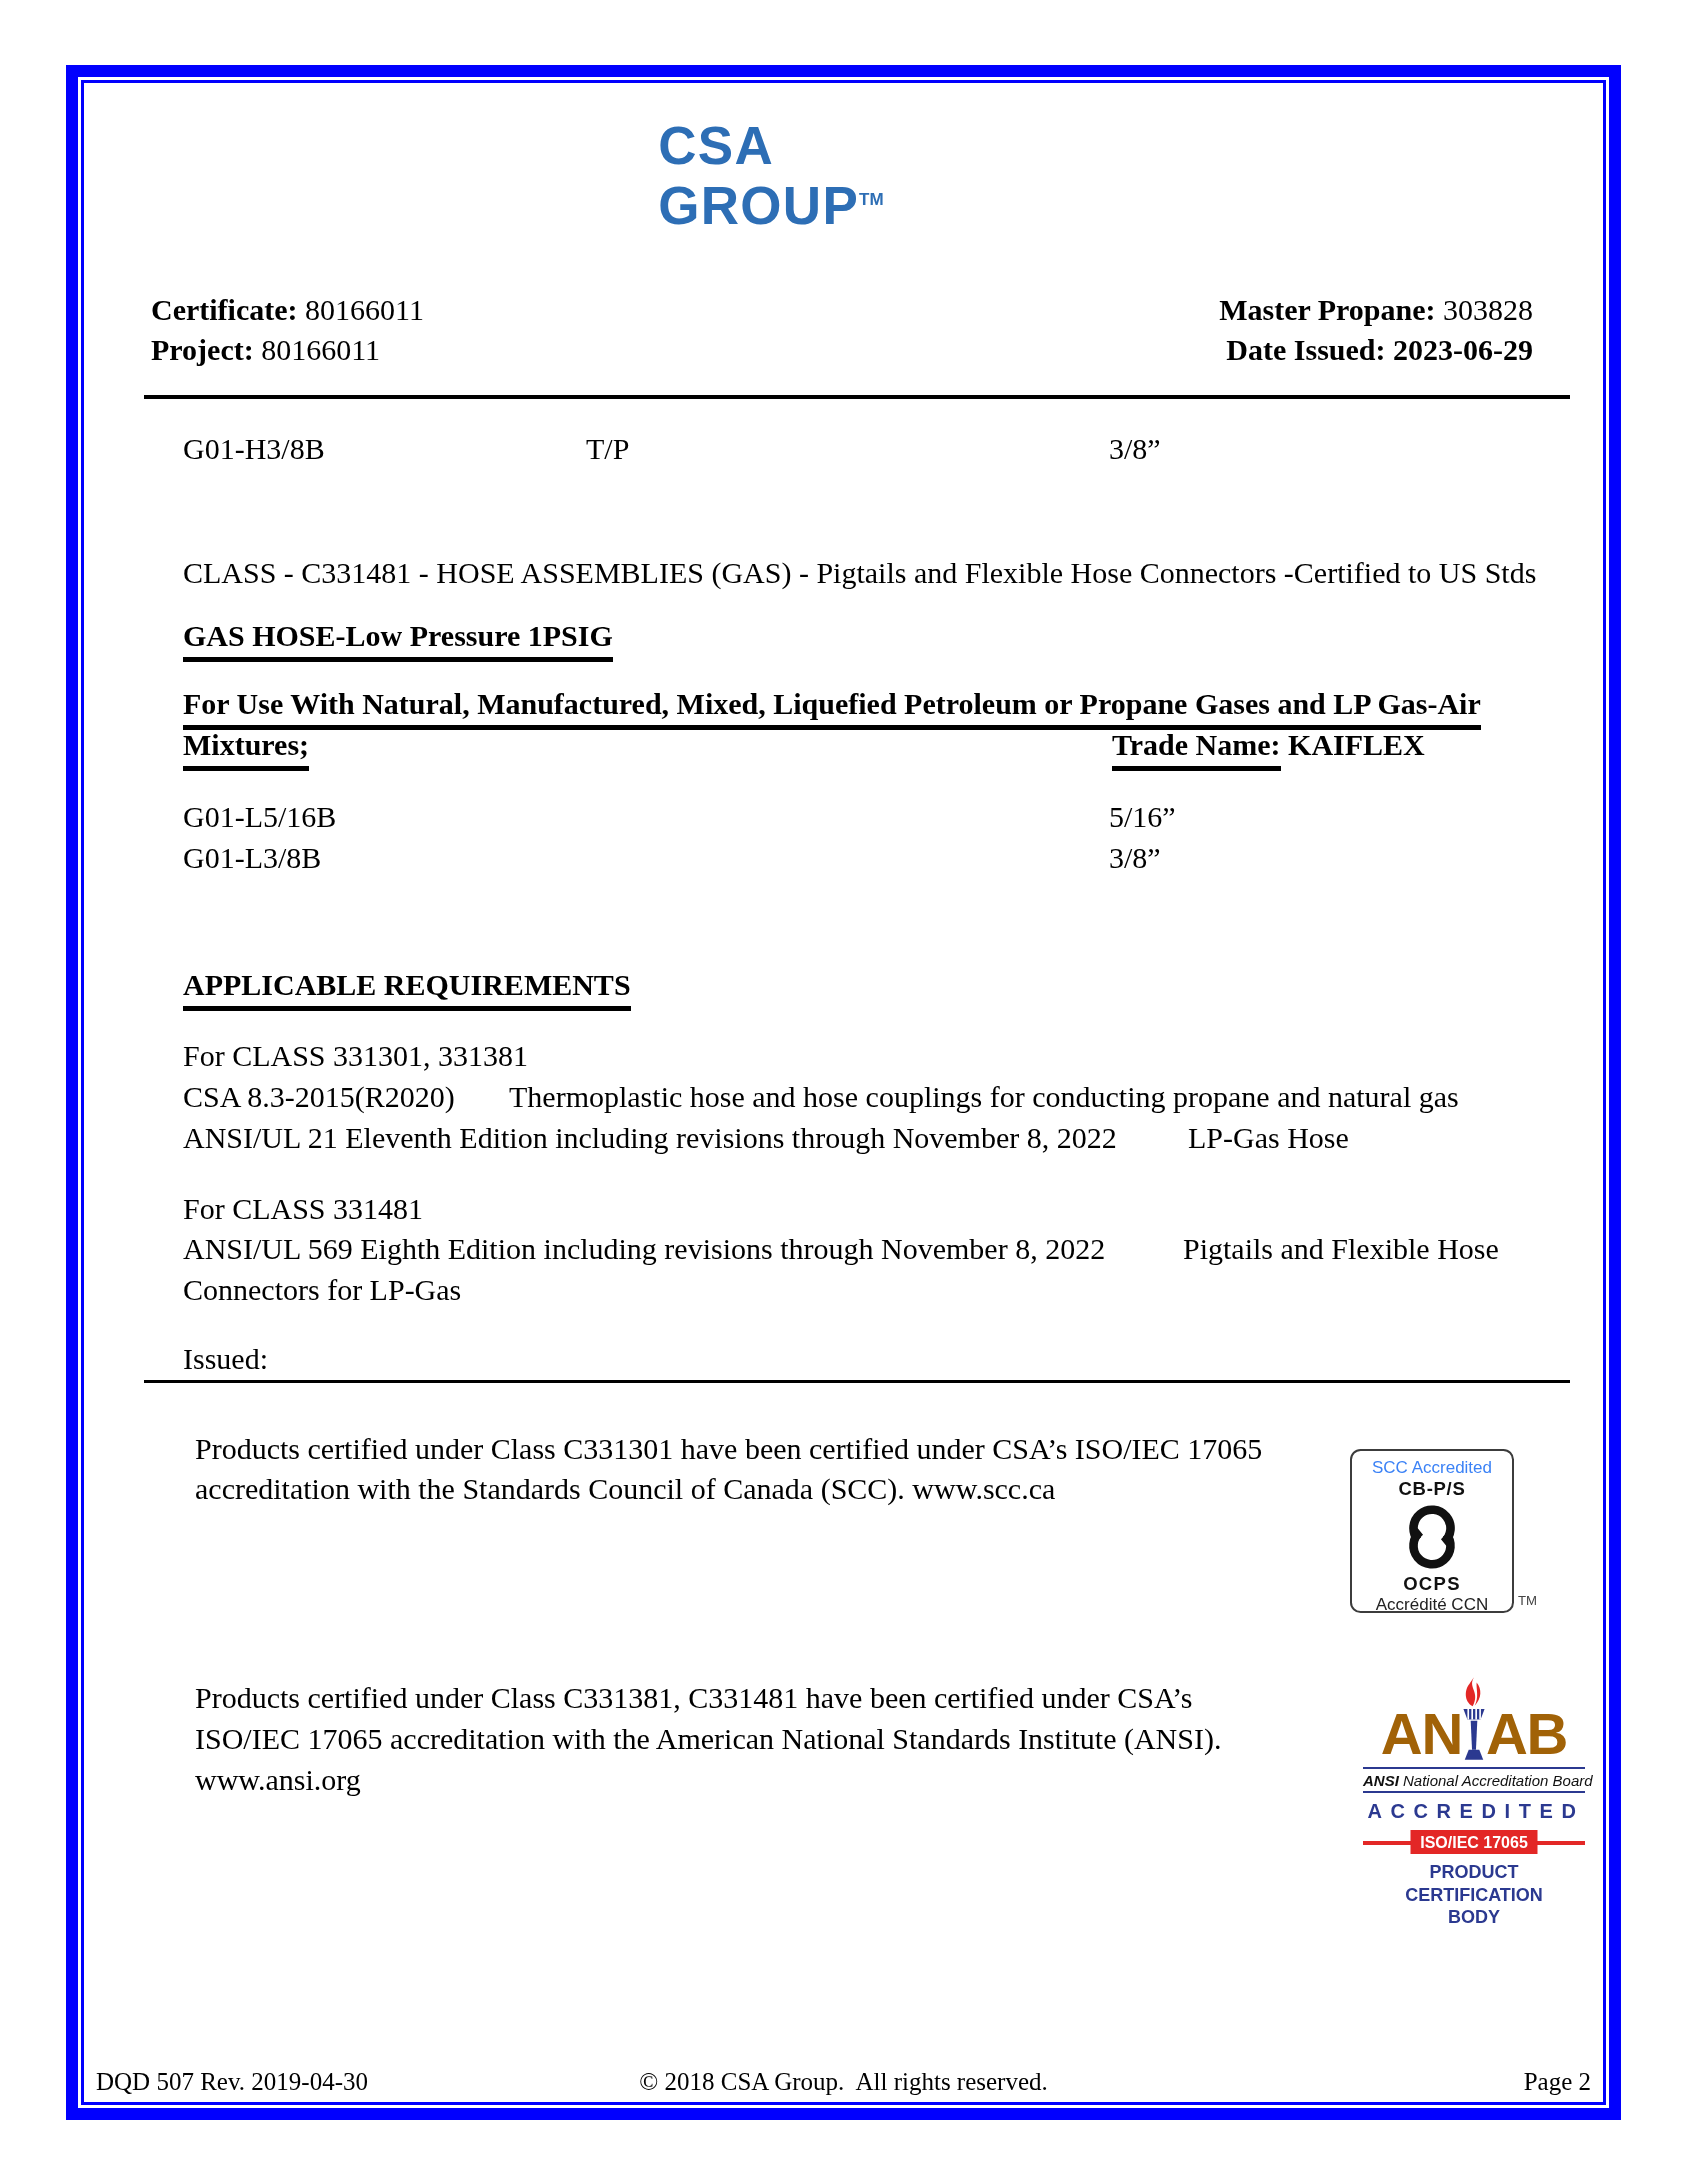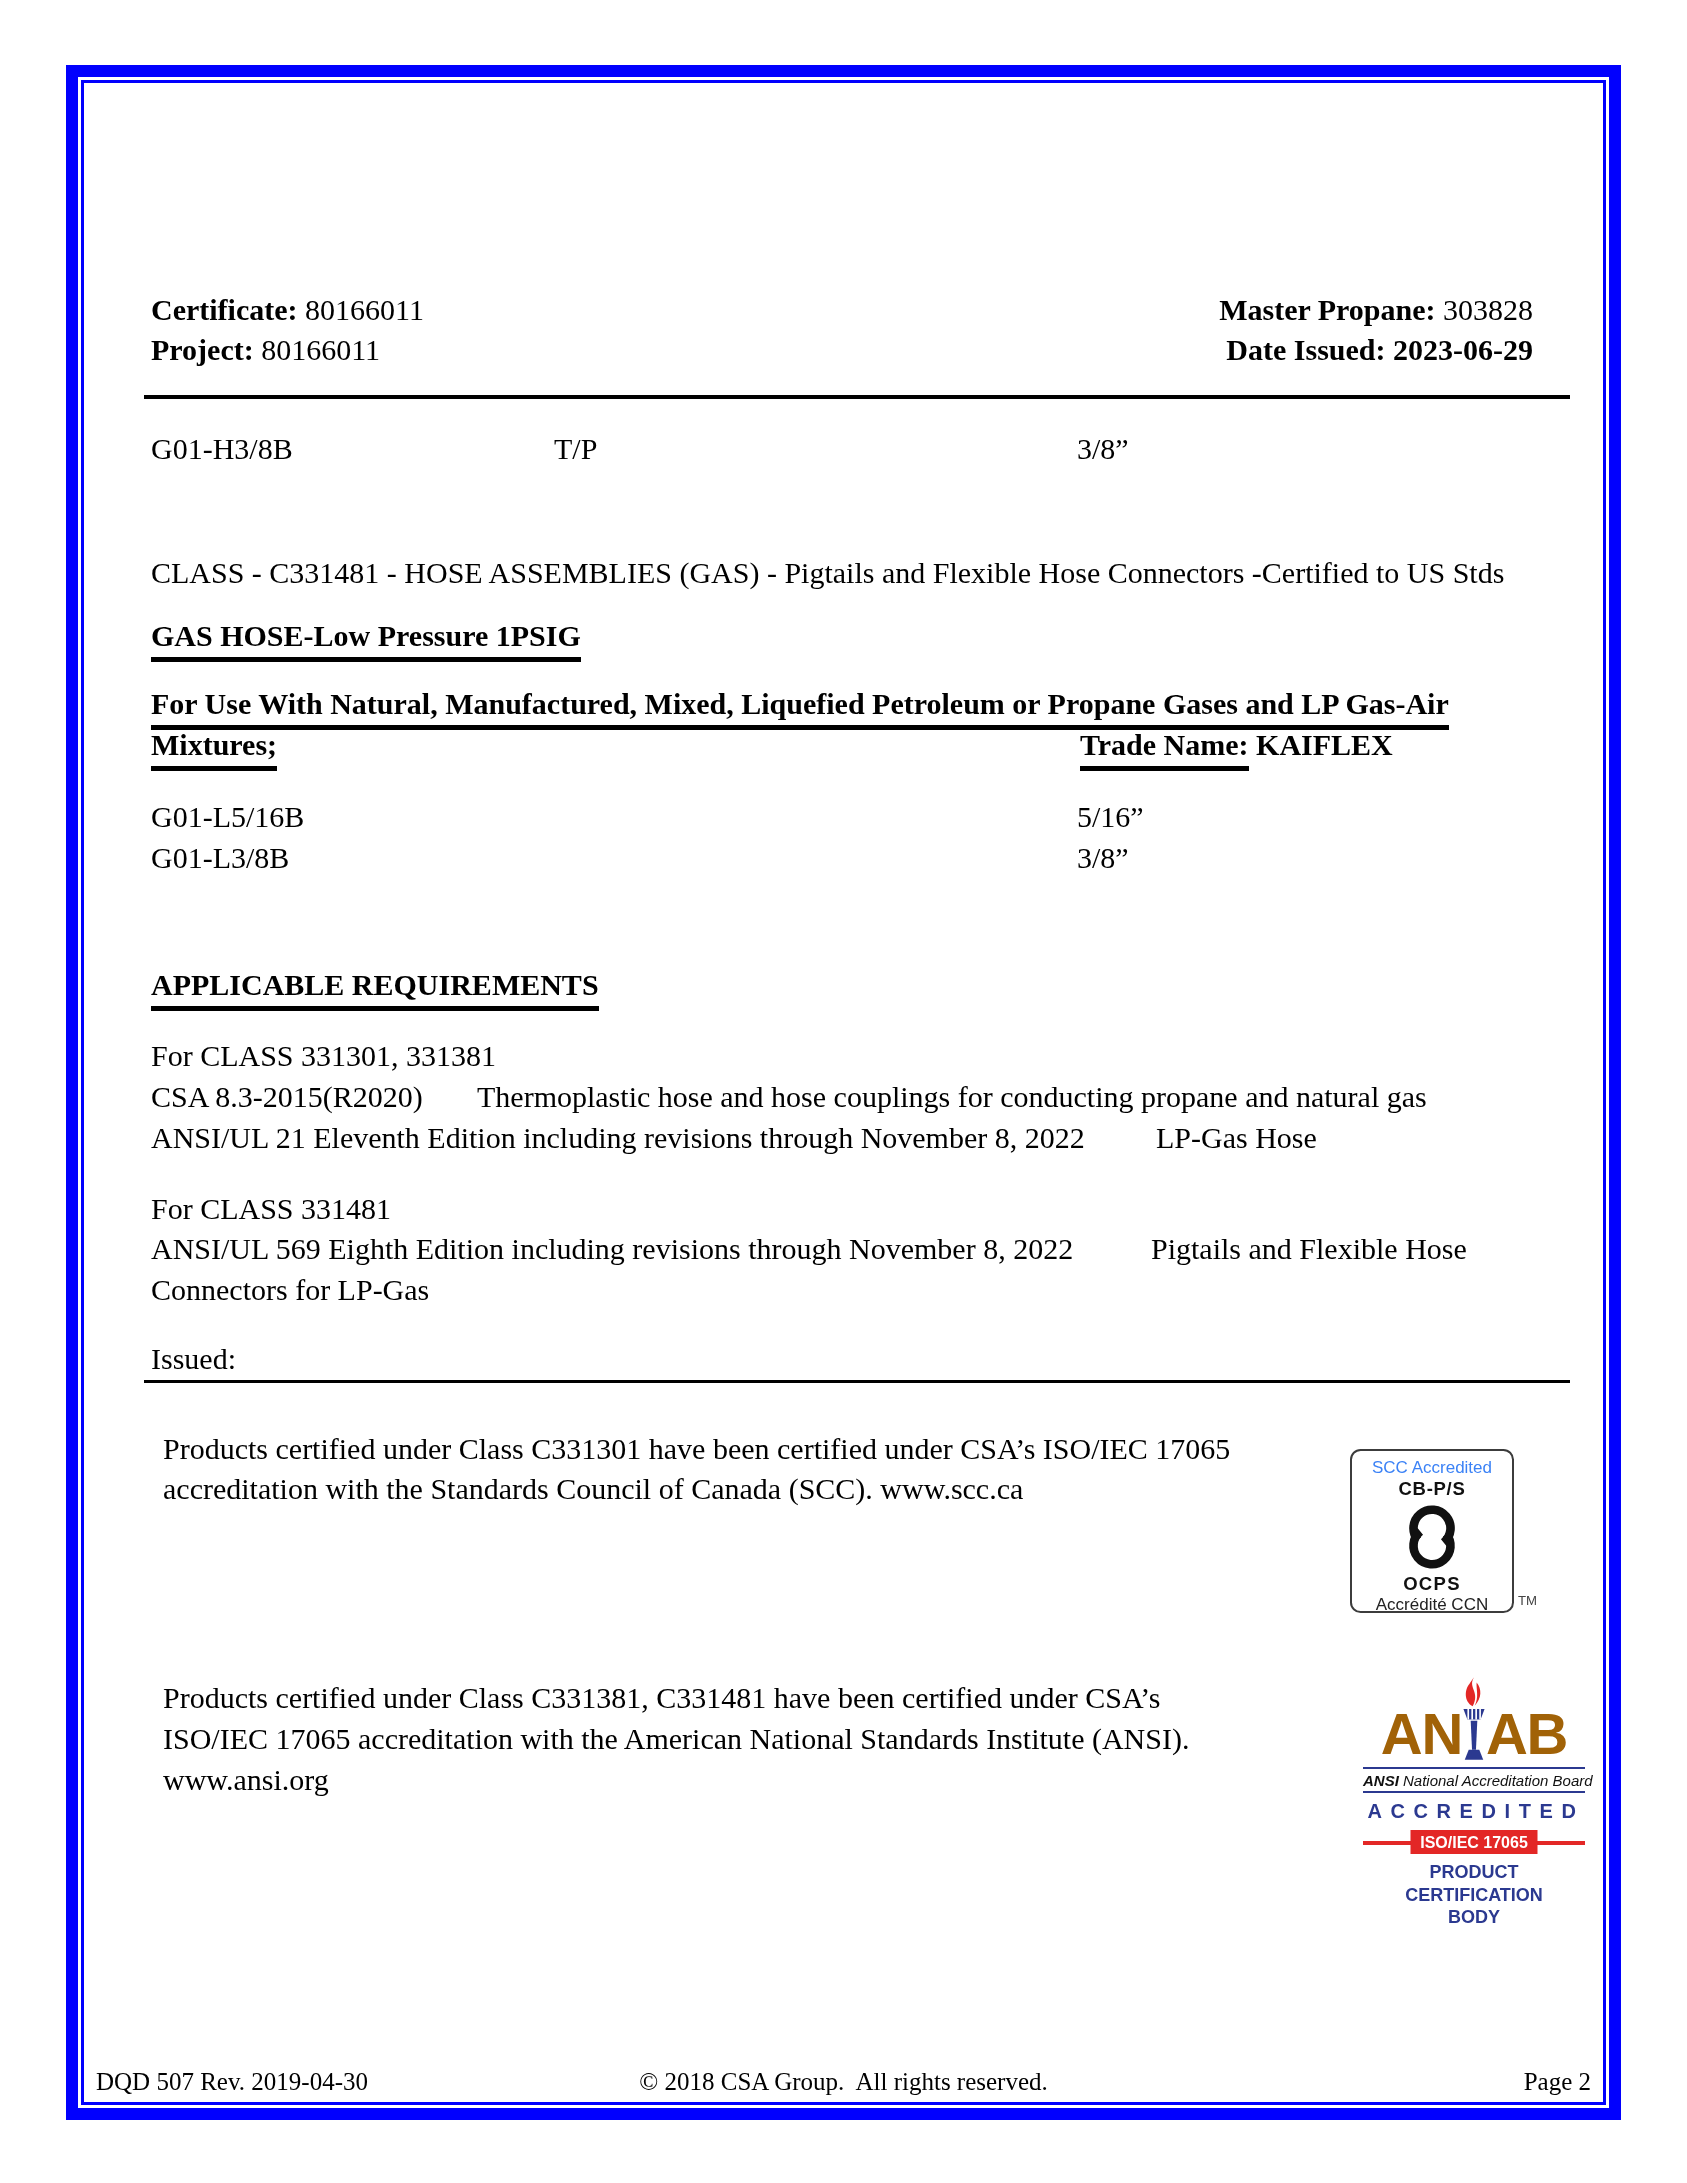--- a/index.html
+++ b/index.html
@@ -6,21 +6,21 @@
   body{
     width:1687px;height:2183px;position:relative;background:#ffffff;
     font-family:"Liberation Serif","DejaVu Serif",serif;color:#000;
   }
   
   .frame-outer{position:absolute;left:66px;top:65px;right:66px;bottom:63px;
     border:12px solid #0100fe;}
   .frame-inner{position:absolute;inset:2.6px;border:3.3px solid #0100fe;}
   
   .abs{position:absolute;}
-  .body-text{font-size:30px;line-height:37px;white-space:nowrap;}
+  .body-text{font-size:30px;line-height:37px;white-space:nowrap;margin-left:32px;}
   .bold{font-weight:bold;}
   .u-heavy{display:inline-block;border-bottom:5.3px solid #000;padding-bottom:3.3px;}
   .rule{position:absolute;left:144px;width:1426px;background:#000;}
   
   .csa-logo{left:645px;top:119px;display:flex;align-items:center;}
   .csa-ring-wrap{position:relative;width:152px;height:152px;}
   .csa-sa{position:absolute;left:0;top:5.3px;width:152px;height:152px;display:flex;
     align-items:center;justify-content:center;
     font-family:"Liberation Sans",sans-serif;font-weight:bold;font-size:74px;
     letter-spacing:-4.6px;color:#2d6eb5;}
@@ -61,20 +61,24 @@
   .footer-text{font-size:25px;line-height:32px;white-space:pre;}
 </style>
 </head>
 <body>
 
 <div class="frame-outer">
   <div class="frame-inner"></div>
 </div>
 
 <div class="abs csa-logo">
+  <div class="csa-text">
+    <div>CSA</div>
+    <div><span>GROUP</span><span class="csa-tm">TM</span></div>
+  </div>
 </div>
 
 <div class="abs hdr-left">
   <div class="hdr-line"><span class="bold">Certificate:</span> <span>80166011</span></div>
   <div class="hdr-line"><span class="bold">Project:</span> <span>80166011</span></div>
 </div>
 <div class="abs hdr-right">
   <div class="hdr-line"><span class="bold">Master Propane:</span> <span>303828</span></div>
   <div class="hdr-line"><span class="bold">Date Issued:</span> <span class="bold">2023-06-29</span></div>
 </div>

